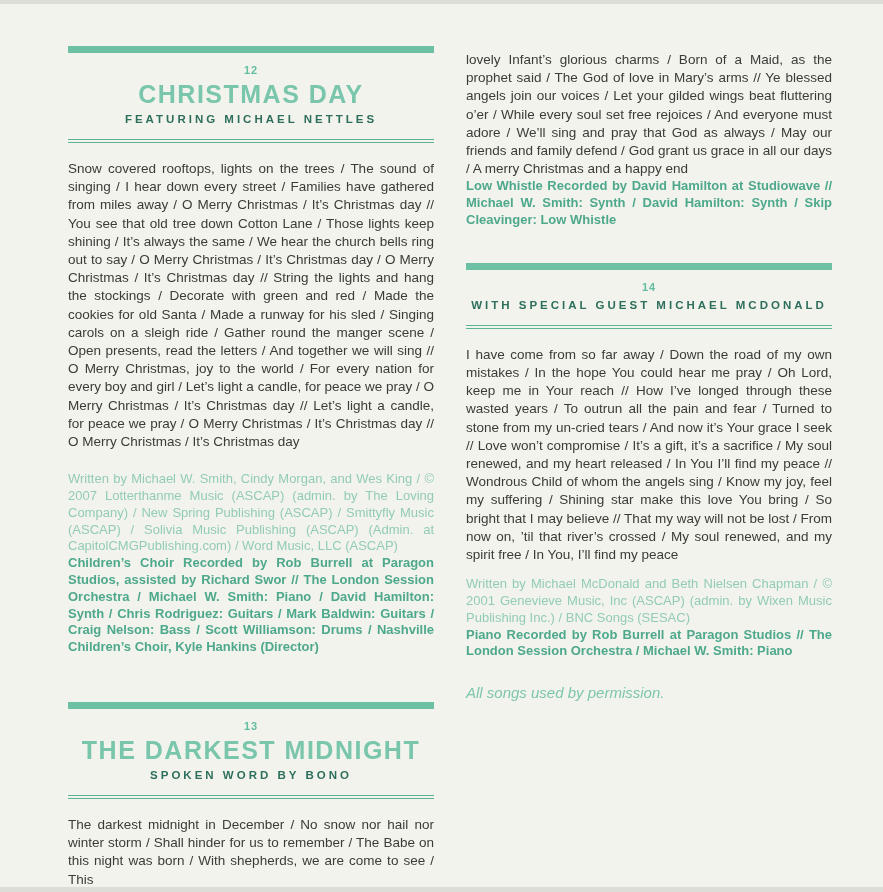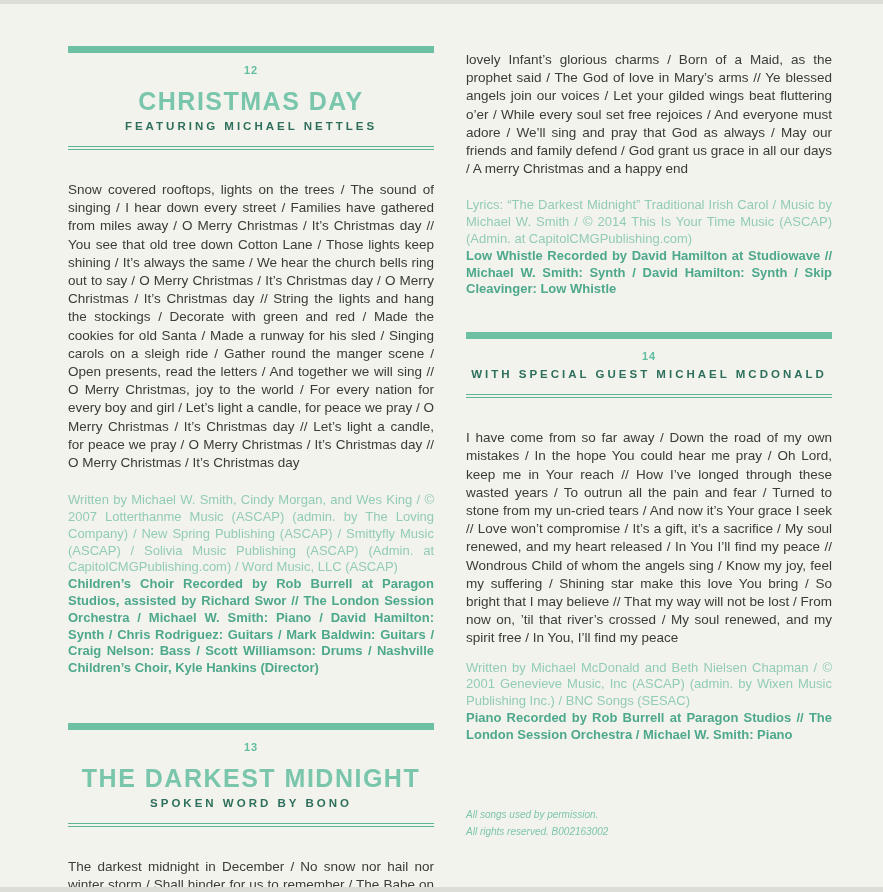--- a/index.html
+++ b/index.html
@@ -28,50 +28,50 @@
   .edge.top{top:0;height:4px;}
   .edge.bottom{bottom:0;height:5px;}
   .col{position:absolute;width:366px;}
   .col.left{left:68px;top:46px;}
   .col.right{left:466px;top:51px;}
 
   .track-header{text-align:center;}
   .bar{height:7px;background:var(--accent_bar);}
   .num{margin-top:12px;font-size:11px;line-height:11px;font-weight:bold;
        letter-spacing:1px;color:var(--track_number);}
-  .title{margin-top:12px;font-size:25px;line-height:26px;font-weight:bold;
+  .title{margin-top:5px;font-size:25px;line-height:26px;font-weight:bold;
          letter-spacing:1.5px;color:var(--title);}
   .sub{margin-top:6px;font-size:11.5px;line-height:12px;font-weight:bold;
        letter-spacing:3px;color:var(--subtitle);}
   .dline{margin-top:14px;height:4px;
          border-top:1px solid var(--rule);border-bottom:1px solid var(--rule);}
 
   .gap-46{margin-top:46px;}
   .gap-34{margin-top:34px;}
 
   .lyrics{
-    margin-top:31px;
+    margin-top:17px;
     font-size:13.5px;line-height:18.2px;
     color:var(--lyrics);
     text-align:justify;
     hyphens:none;
   }
   .lyrics.justify-all{text-align-last:justify;}
 
   .credits{
     font-size:13px;line-height:16.8px;
     text-align:justify;
     hyphens:none;
   }
   .credits.light{margin-top:20px;color:var(--credits_light);}
   .credits.bold{color:var(--credits_bold);font-weight:bold;}
 
   .footer{
-    margin-top:62px;
-    font-size:10px;line-height:17px;
+    margin-top:24px;
+    font-size:15px;line-height:17px;
     font-style:italic;
     color:var(--footer);
   }
 </style>
 </head>
 <body>
 
 <div class="page">
   <div class="edge top"></div>
 
@@ -95,34 +95,32 @@
       <div class="title">THE DARKEST MIDNIGHT</div>
       <div class="sub">SPOKEN WORD BY BONO</div>
       <div class="dline"></div>
     </section>
 
     <p class="lyrics justify-all">The darkest midnight in December / No snow nor hail nor winter storm / Shall hinder for us to remember / The Babe on this night was born / With shepherds, we are come to see / This</p>
   </div>
 
   <div class="col right">
     <p class="lyrics" style="margin-top:0;">lovely Infant’s glorious charms / Born of a Maid, as the prophet said / The God of love in Mary’s arms // Ye blessed angels join our voices / Let your gilded wings beat fluttering o’er / While every soul set free rejoices / And everyone must adore / We’ll sing and pray that God as always / May our friends and family defend / God grant us grace in all our days / A merry Christmas and a happy end</p>
-    <p class="credits light" style="margin-top:19px;">Lyrics: “The Darkest Midnight” Traditional Irish Carol / Music by Michael W. Smith / © 2014 This Is Your Time Music (ASCAP) (Admin. at CapitolCMGPublishing.com)</p>
     <p class="credits bold">Low Whistle Recorded by David Hamilton at Studiowave // Michael W. Smith: Synth / David Hamilton: Synth / Skip Cleavinger: Low Whistle</p>
 
     <section class="track-header gap-34">
       <div class="bar"></div>
       <div class="num">14</div>
       <div class="sub">WITH SPECIAL GUEST MICHAEL MCDONALD</div>
       <div class="dline"></div>
     </section>
 
     <p class="lyrics">I have come from so far away / Down the road of my own mistakes / In the hope You could hear me pray / Oh Lord, keep me in Your reach // How I’ve longed through these wasted years / To outrun all the pain and fear / Turned to stone from my un-cried tears / And now it’s Your grace I seek // Love won’t compromise / It’s a gift, it’s a sacrifice / My soul renewed, and my heart released / In You I’ll find my peace // Wondrous Child of whom the angels sing / Know my joy, feel my suffering / Shining star make this love You bring / So bright that I may believe // That my way will not be lost / From now on, ’til that river’s crossed / My soul renewed, and my spirit free / In You, I’ll find my peace</p>
     <p class="credits light" style="margin-top:12px;">Written by Michael McDonald and Beth Nielsen Chapman / © 2001 Genevieve Music, Inc (ASCAP) (admin. by Wixen Music Publishing Inc.) / BNC Songs (SESAC)</p>
     <p class="credits bold">Piano Recorded by Rob Burrell at Paragon Studios // The London Session Orchestra / Michael W. Smith: Piano</p>
 
     <div class="footer">
       <div>All songs used by permission.</div>
-      <div>All rights reserved. B002163002</div>
     </div>
   </div>
 
   <div class="edge bottom"></div>
 </div>
 
 </body></html>

